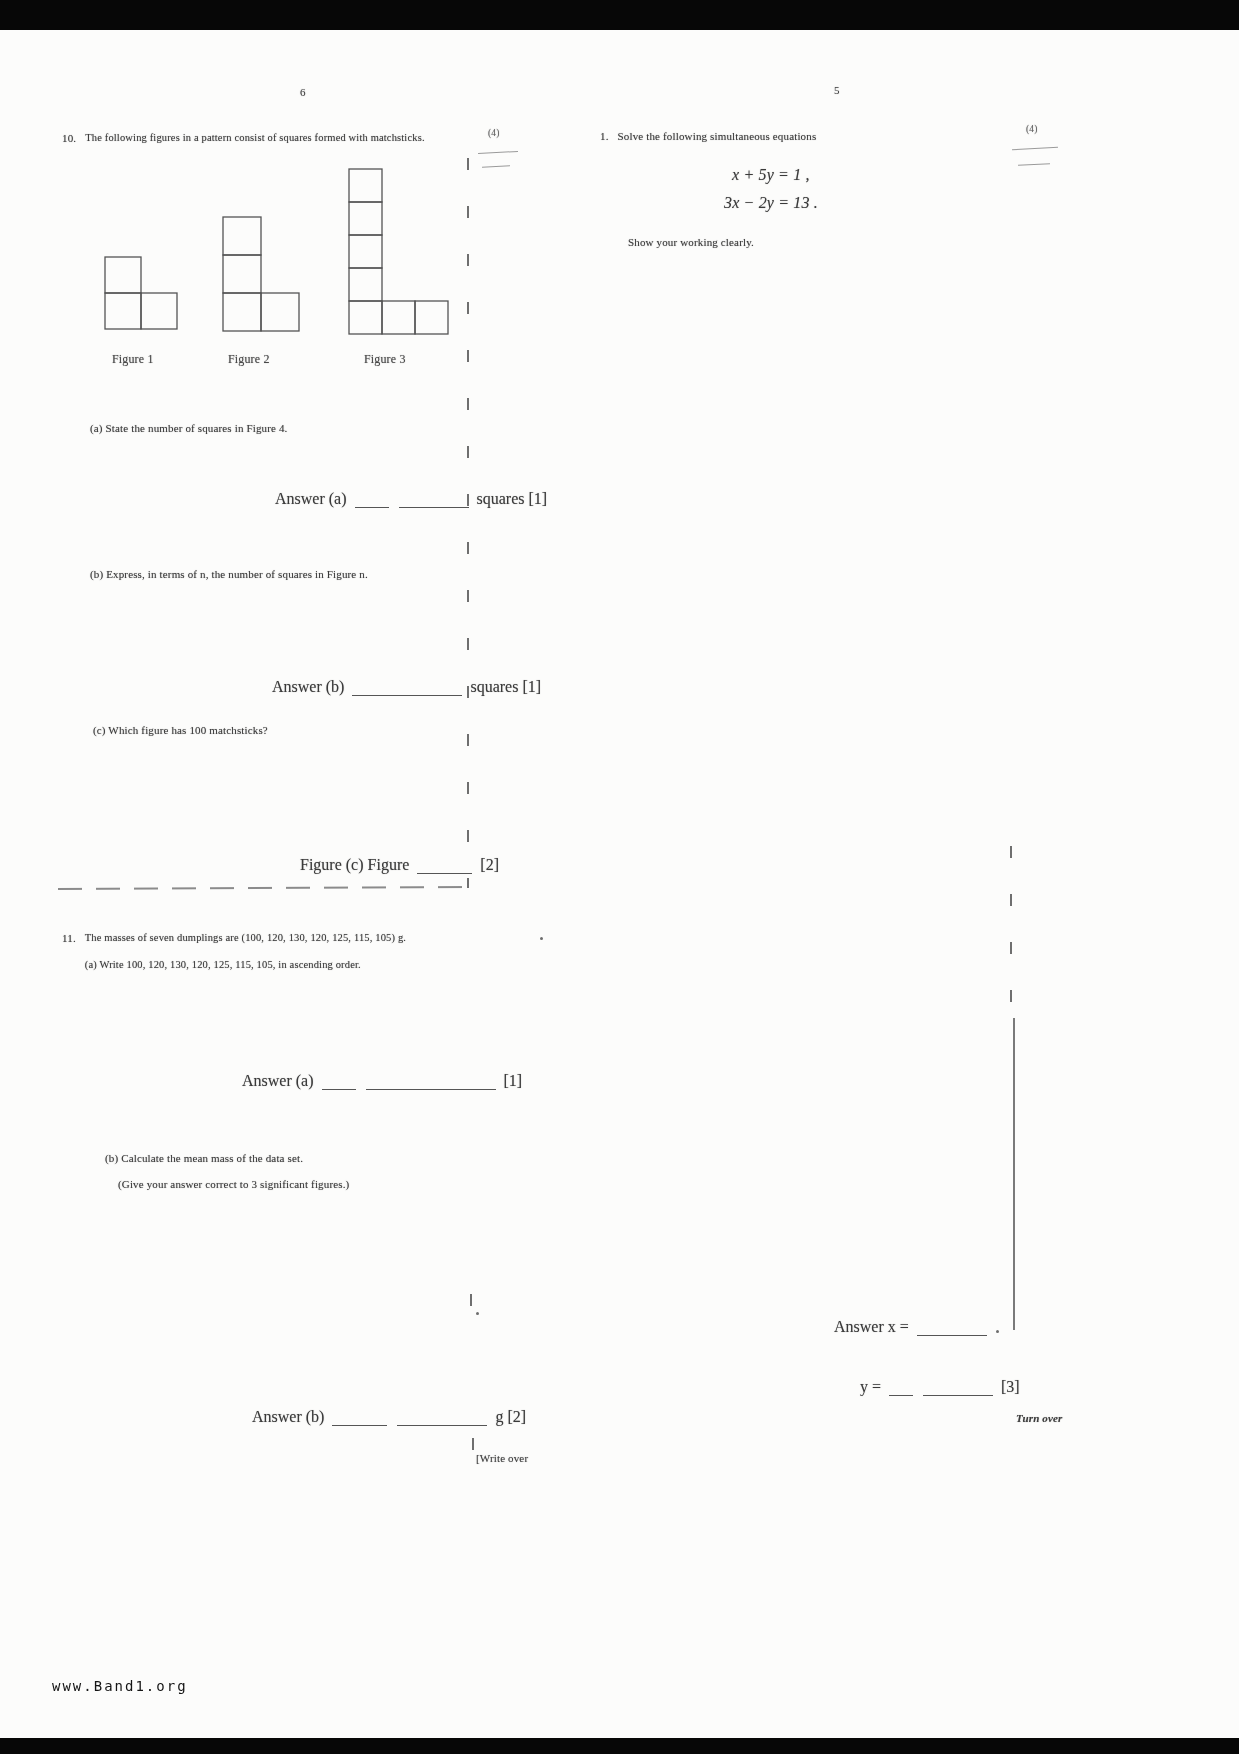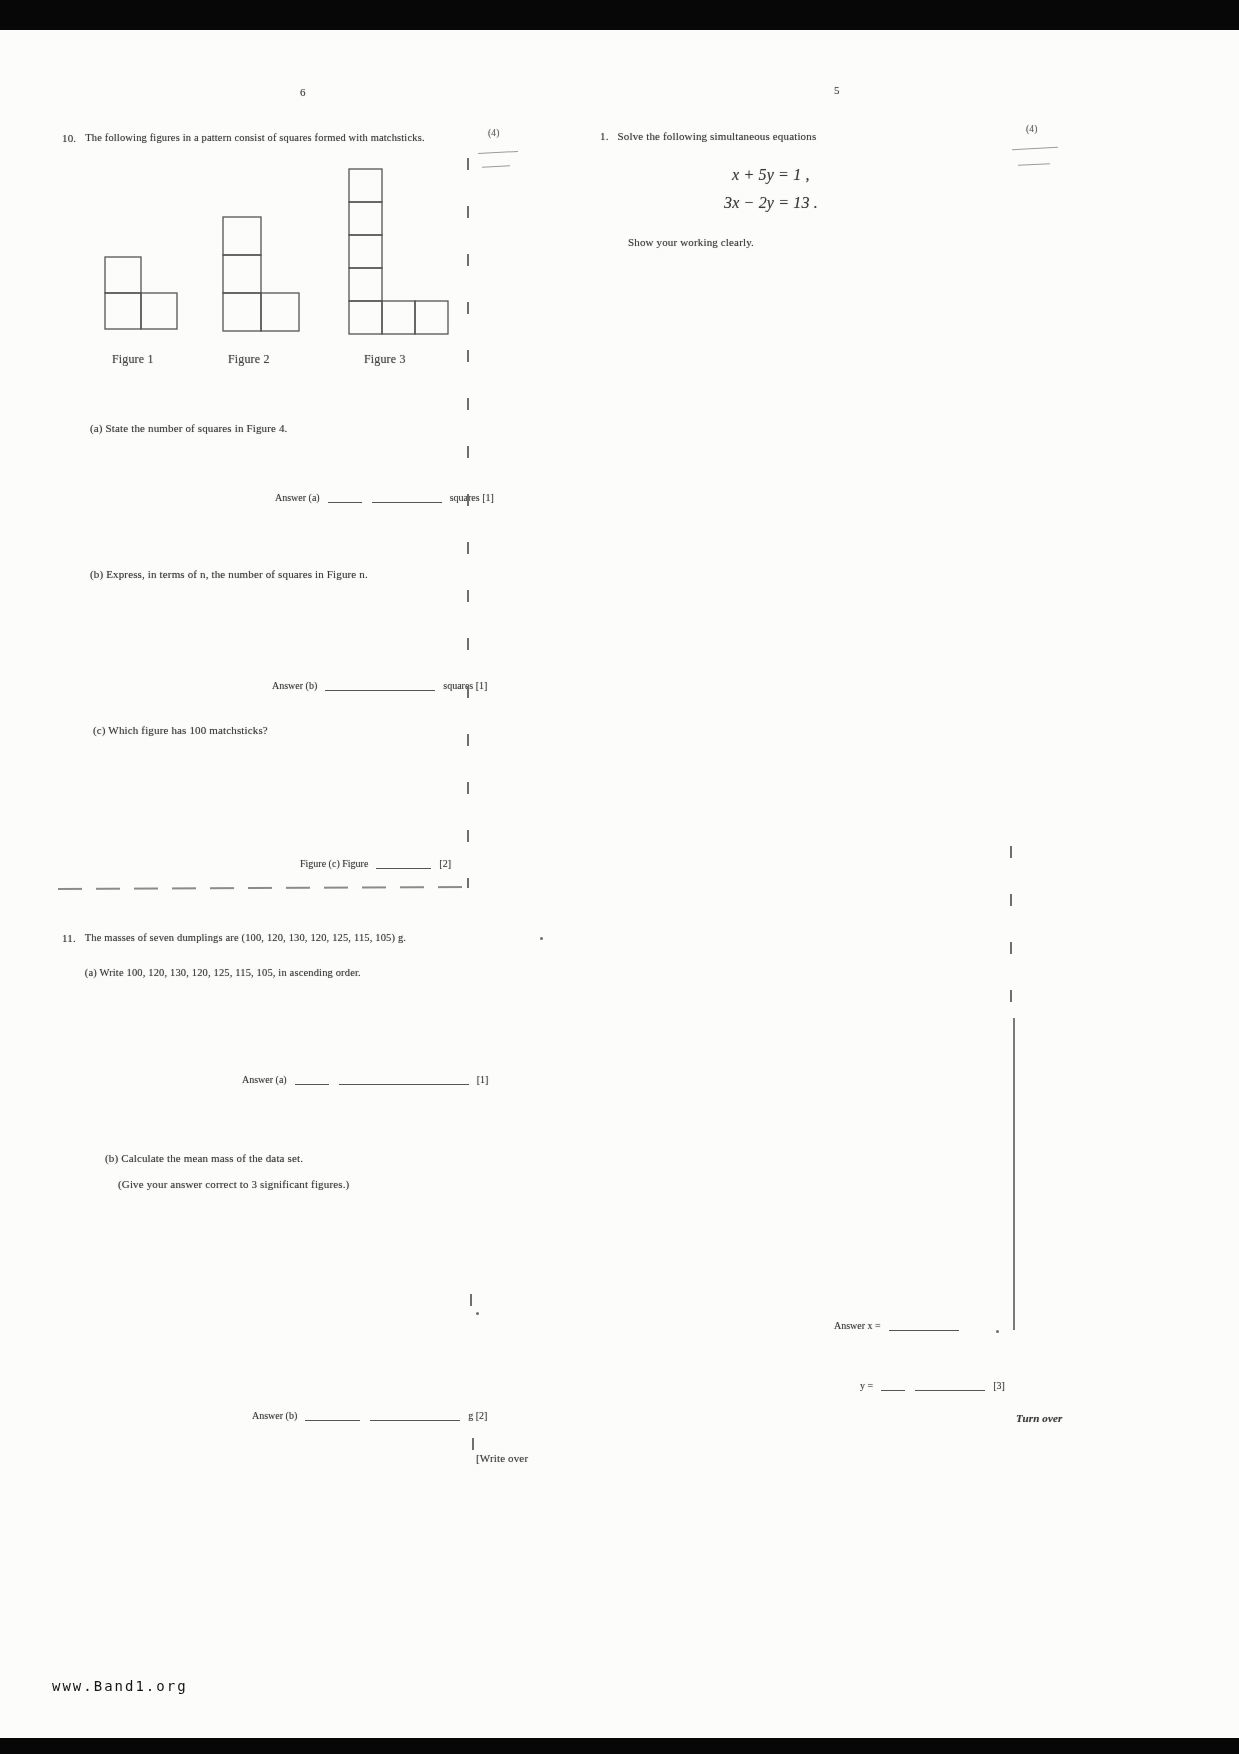--- a/index.html
+++ b/index.html
@@ -10,24 +10,24 @@
   }
   .bar{position:absolute;left:0;width:100%;background:#070707;}
   .bar.top{top:0;height:30px;}
   .bar.bottom{bottom:0;height:16px;}
   .txt{
     position:absolute;color:#3a3a3a;font-size:11px;letter-spacing:.15px;
     text-shadow:0 0 1px rgba(90,90,90,.55);white-space:nowrap;
   }
   .row{position:absolute;display:flex;gap:9px;}
   .row .txt{position:static;}
-  .stack{display:flex;flex-direction:column;gap:24px;}
+  .stack{display:flex;flex-direction:column;gap:16px;}
   .pnum{font-size:11px;color:#444;}
   .aline{position:absolute;display:flex;align-items:flex-end;gap:6px;
-    color:#3a3a3a;font-size:10px;text-shadow:0 0 1px rgba(90,90,90,.5);}
+    color:#3a3a3a;font-size:16px;text-shadow:0 0 1px rgba(90,90,90,.5);}
   .blank{display:inline-block;height:12px;border-bottom:1.2px solid #555;margin:0 2px;}
   .w24{width:24px}.w34{width:34px}.w55{width:55px}.w70{width:70px}
   .w90{width:90px}.w110{width:110px}.w130{width:130px}
   .figlabel{font-size:12px;color:#474747;}
   .eq{font-style:italic;font-size:16px;}
   .note-s{font-size:9.5px;color:#666;}
   .vdash{position:absolute;width:2px;
     background-image:repeating-linear-gradient(to bottom,#6f6f6f 0 12px,transparent 12px 48px);}
   .vline{position:absolute;width:1.5px;background:#7a7a7a;}
   .hcrease{position:absolute;height:1.5px;transform:rotate(-.25deg);

